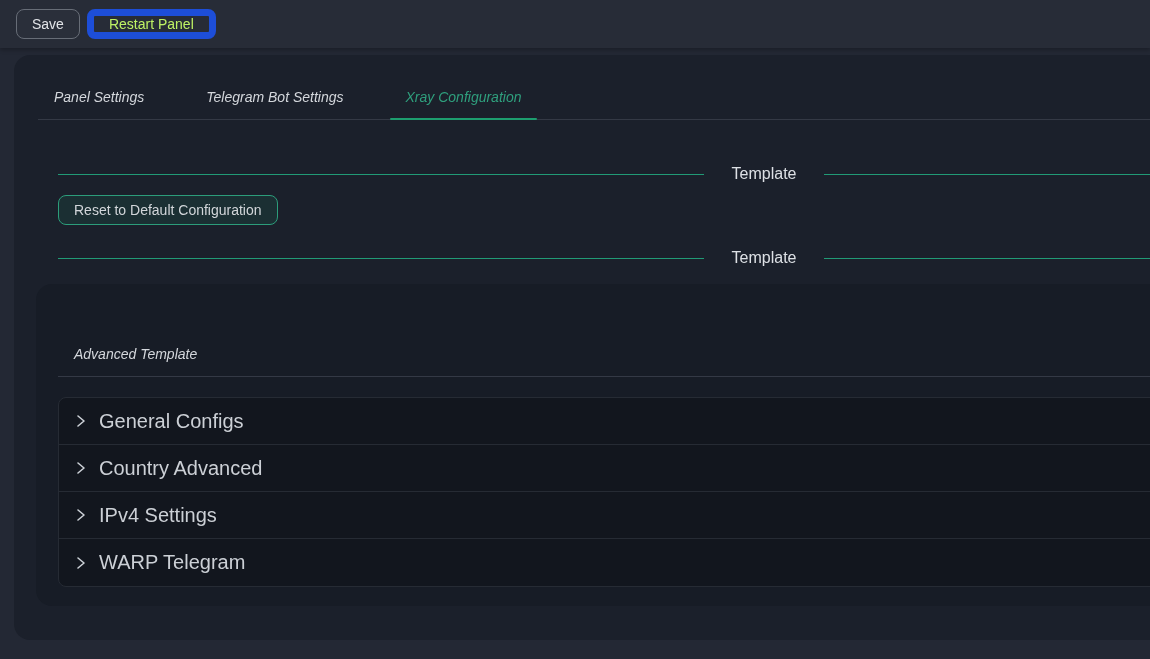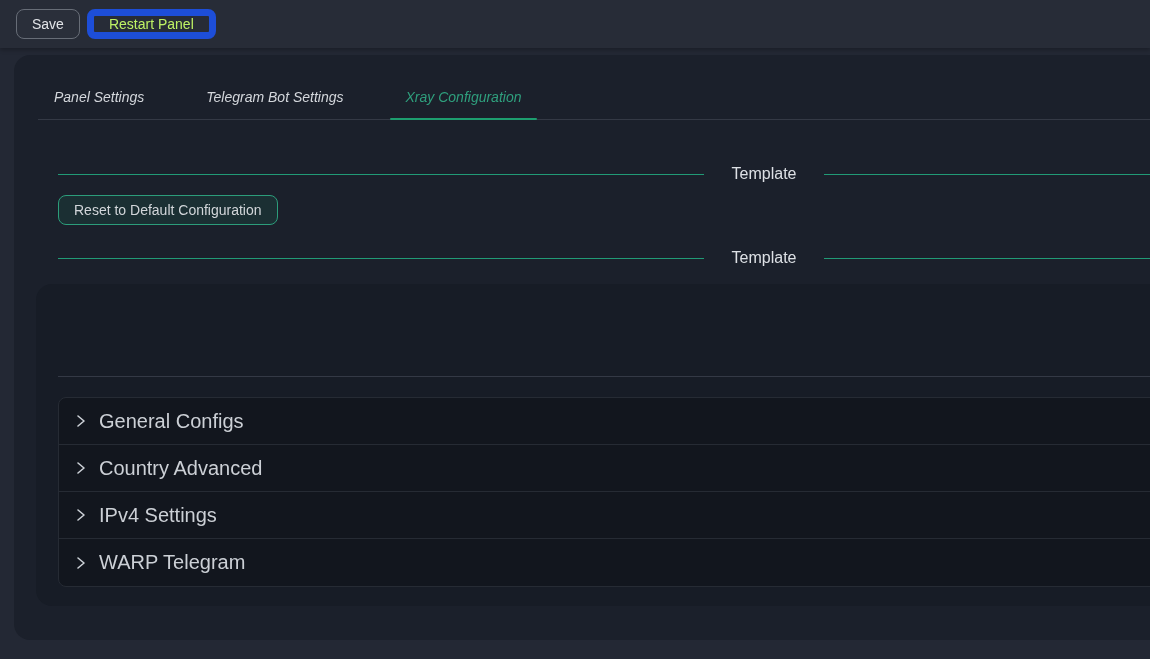--- a/index.html
+++ b/index.html
@@ -121,20 +121,21 @@
       <div class="divider divider-templates">
         <div class="line"></div>
         <div class="label">Template</div>
         <div class="line"></div>
       </div>
 
       
       <div class="inner-card">
 
         <div class="tabs">
+          <div class="tab">Advanced Template</div>
         </div>
 
         <div class="collapse">
 
           <div class="collapse-item">
             <span class="chev">
               <svg width="12" height="14" viewBox="0 0 12 14">
                   <path d="M3 2 L9 7 L3 12" fill="none" stroke="#cbd0d6" stroke-width="1.6" stroke-linecap="round" stroke-linejoin="round"></path>
                 </svg>
             </span>

